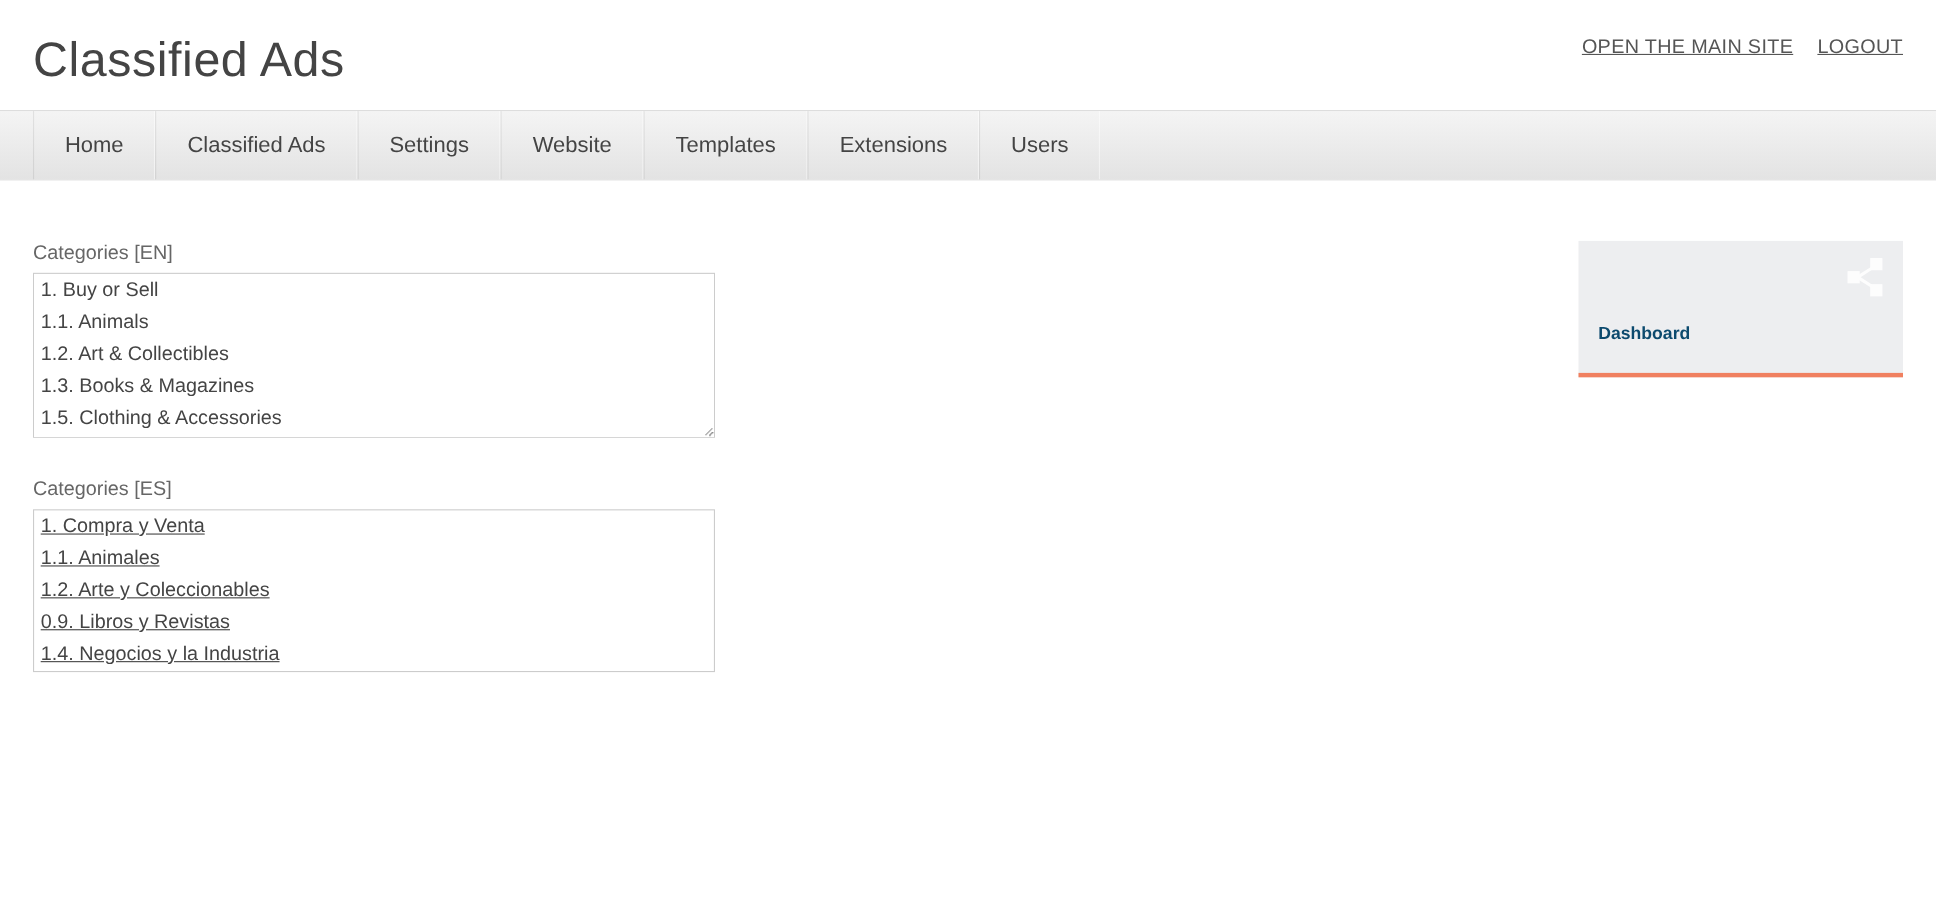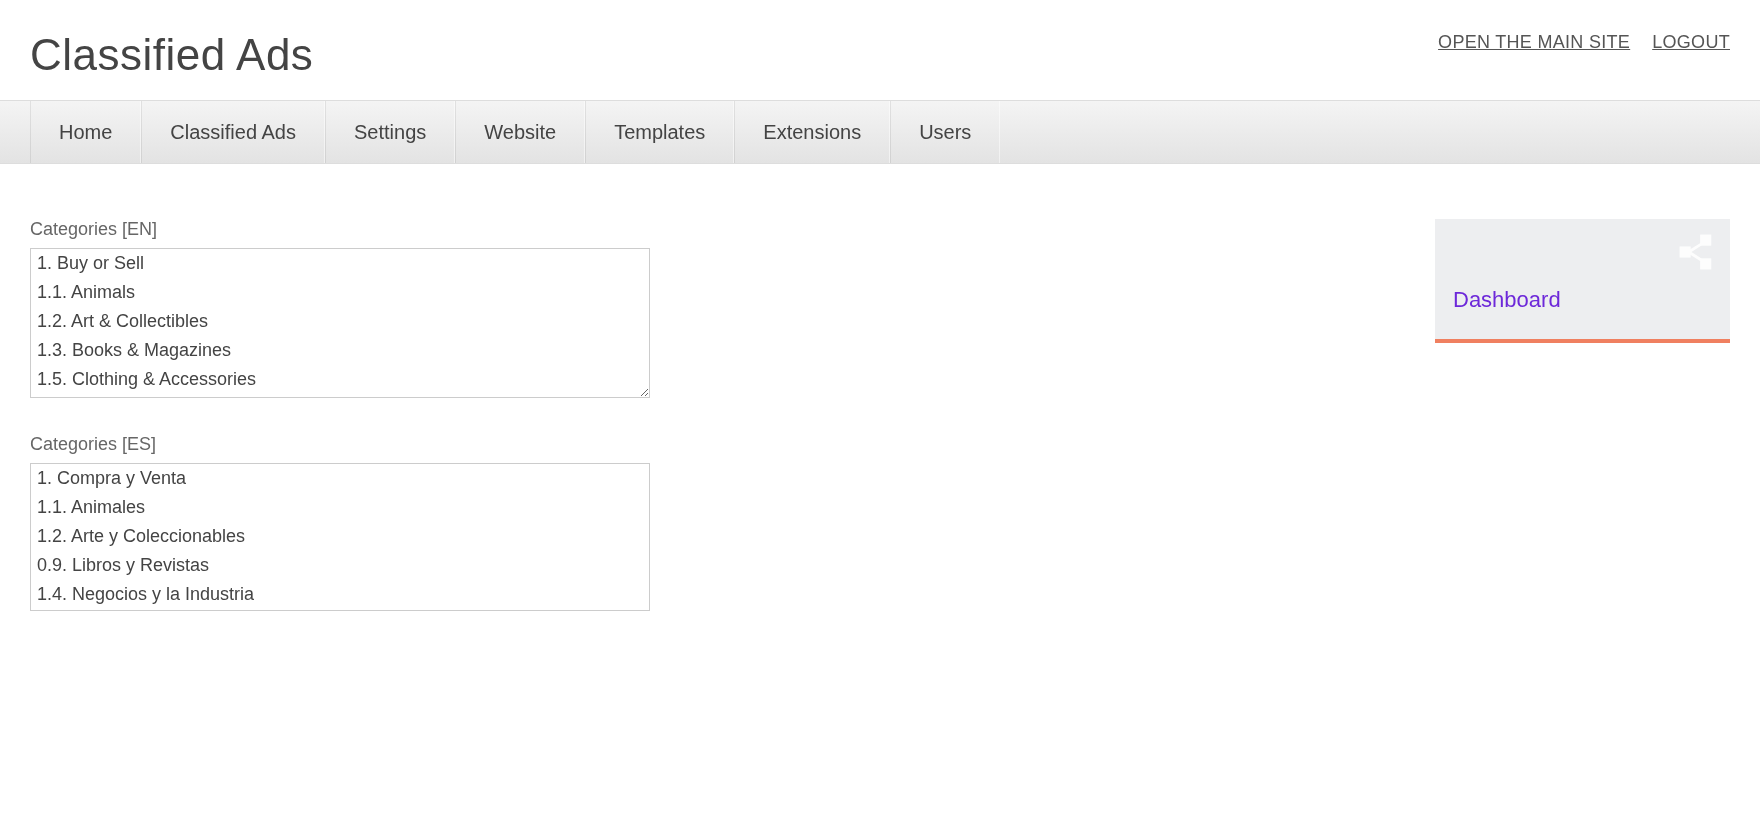--- a/index.html
+++ b/index.html
@@ -81,21 +81,21 @@
       height: 150px;
       border: 1px solid #ccc;
       font-size: 18px;
       color: #444;
       overflow-y: scroll;
       resize: both;
       background: #fff;
       padding: 0;
     }
     .listbox-wrap.nomargin { margin-bottom: 0; }
-    .listbox-wrap.nomargin .listbox { height: 148px; resize: none; }
+    .listbox-wrap.nomargin .listbox { height: 148px; resize: none; text-decoration: underline; }
     .list-option {
       padding: 1px 6px;
       line-height: 27px;
       cursor: default;
       white-space: nowrap;
     }
     .side-col {
       width: 295px;
       flex-shrink: 0;
       margin-left: auto;
@@ -112,23 +112,23 @@
     }
     .dashboard-card .card-icon {
       position: absolute;
       top: 14px;
       right: 14px;
       width: 38px;
       height: 38px;
       opacity: 0.9;
     }
     .dashboard-card .card-title {
-      font-size: 22px;
-      color: #6d28d9;
-      font-weight: 400;
+      font-size: 16px;
+      color: #0c4a6e;
+      font-weight: 700;
     }
     
     .listbox::-webkit-scrollbar { width: 18px; }
     .listbox::-webkit-scrollbar-track { background: #f6f6f6; border-left: 1px solid #e8e8e8; }
     .listbox::-webkit-scrollbar-thumb { background: #c9c9c9; }
     .listbox::-webkit-scrollbar-button:single-button {
       background: #f6f6f6; height: 18px; border-left: 1px solid #e8e8e8;
     }
   </style>
 </head>

